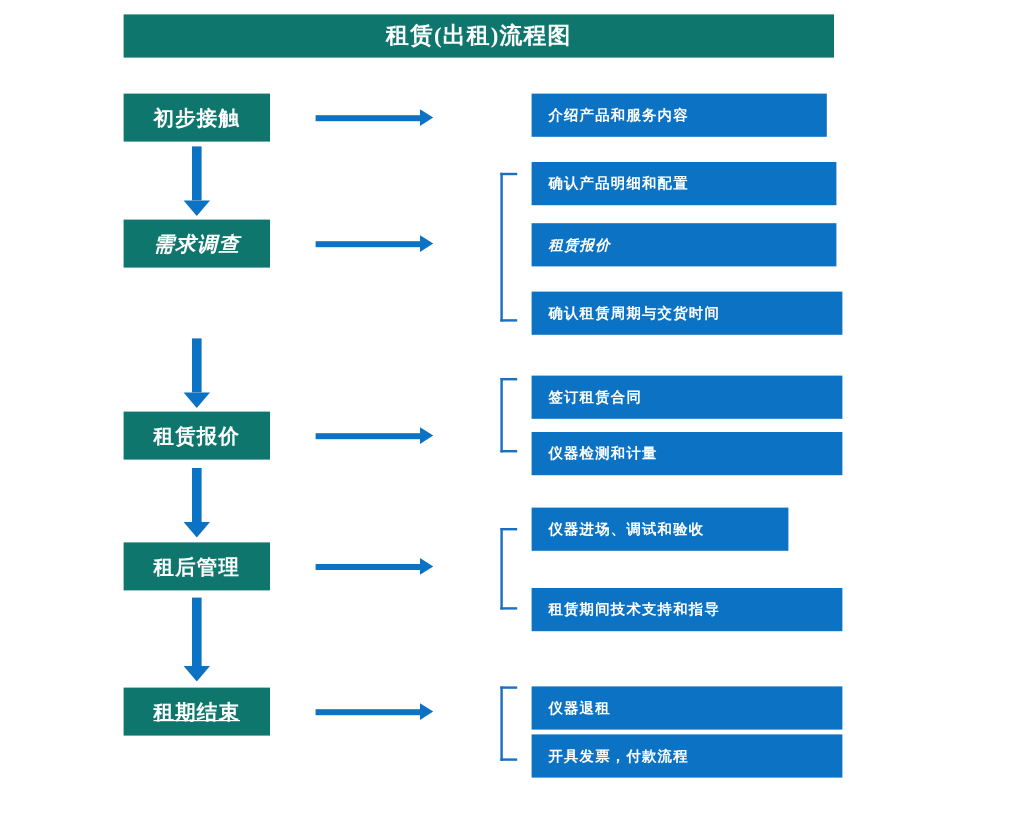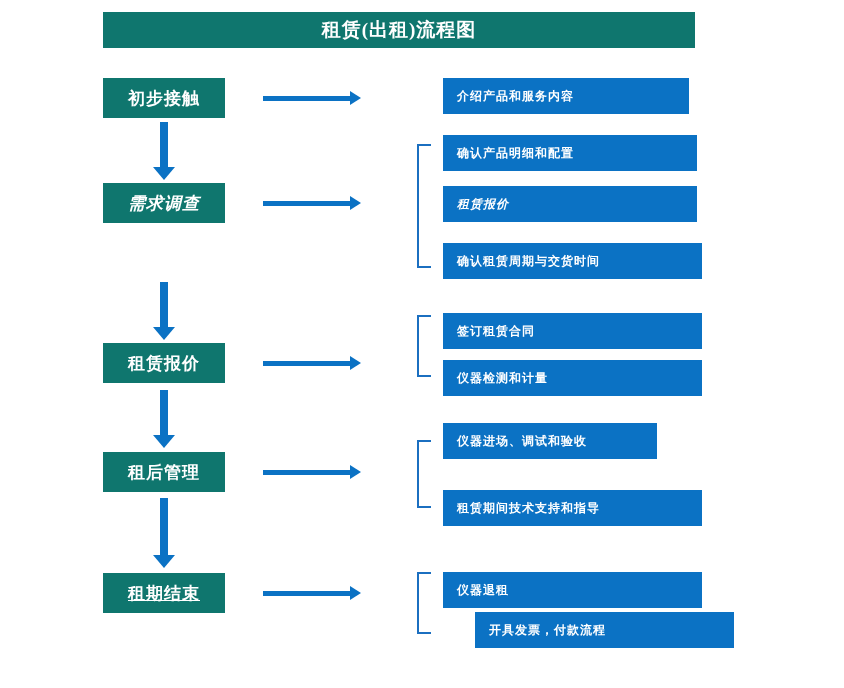--- a/index.html
+++ b/index.html
@@ -184,15 +184,15 @@
   <div class="detail-box" style="left:443px; top:186px; width:254px;font-style:italic;">租赁报价</div>
   <div class="detail-box" style="left:443px; top:243px; width:259px;">确认租赁周期与交货时间</div>
 
   <div class="detail-box" style="left:443px; top:313px; width:259px;">签订租赁合同</div>
   <div class="detail-box" style="left:443px; top:360px; width:259px;">仪器检测和计量</div>
 
   <div class="detail-box" style="left:443px; top:423px; width:214px;">仪器进场、调试和验收</div>
   <div class="detail-box" style="left:443px; top:490px; width:259px;">租赁期间技术支持和指导</div>
 
   <div class="detail-box" style="left:443px; top:560px; width:259px;margin-top:12px;">仪器退租</div>
-  <div class="detail-box" style="left:443px; top:612px; width:259px;margin-left:32px;">开具发票，付款流程</div>
+  <div class="detail-box" style="left:443px; top:612px; width:259px;">开具发票，付款流程</div>
 
 </div>
 
 </body></html>

